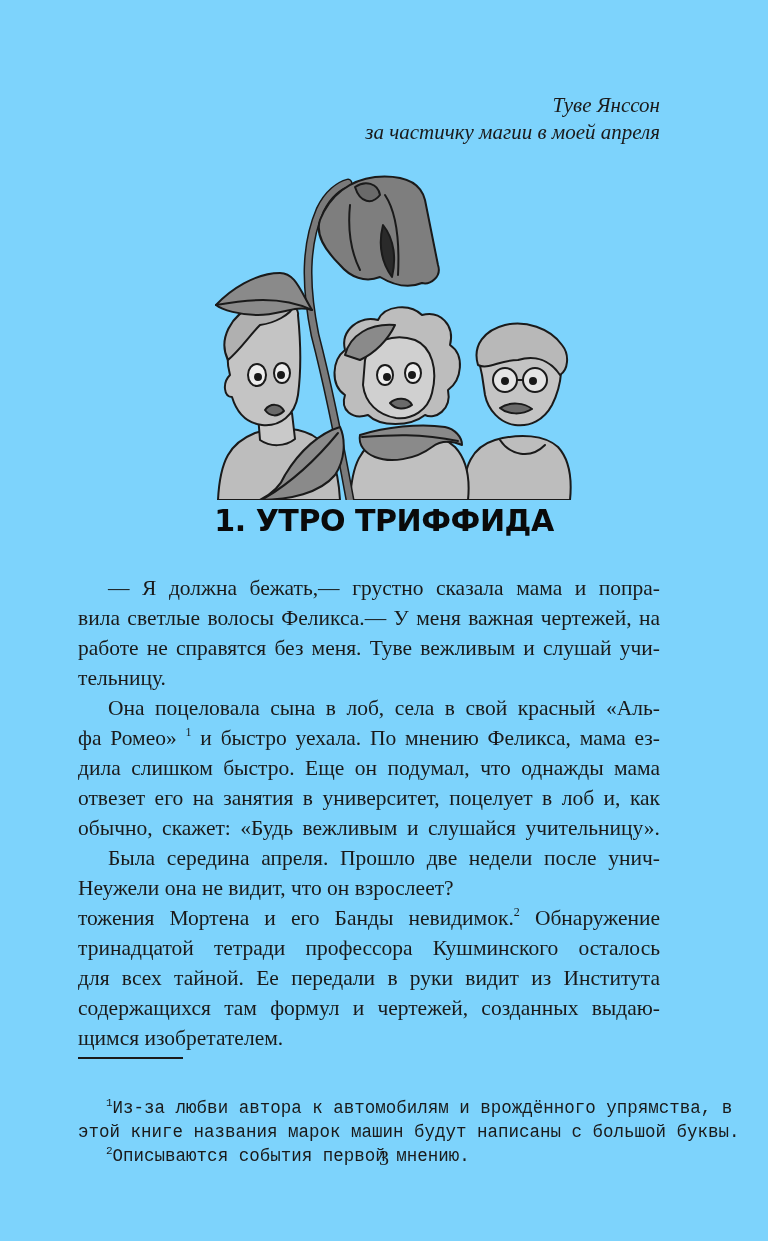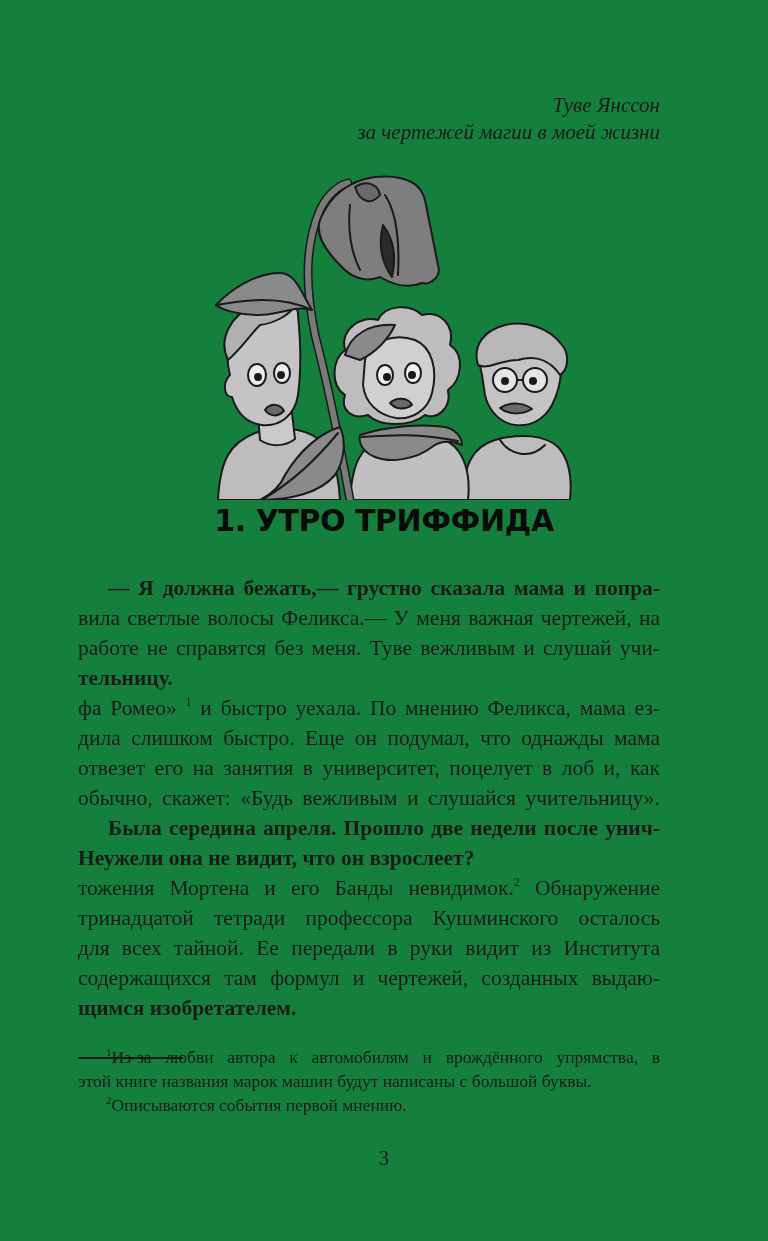--- a/index.html
+++ b/index.html
@@ -1,17 +1,17 @@
 <!DOCTYPE html>
 <html><head>
 <meta charset="utf-8">
 <style>
   html, body { margin: 0; padding: 0; background: #ffffff; }
   body { width: 768px; height: 1241px; position: relative; overflow: hidden; color: #1a1a1a; }
-  .page { position: absolute; left: 0; top: 0; width: 768px; height: 1241px; background: #15803d; }
+  .page { position: absolute; left: 0; top: 0; width: 768px; height: 1241px; background: #7dd3fc; }
 
   .epigraph {
     position: absolute; right: 108px; top: 92px; text-align: right;
     font-family: "Liberation Serif", "DejaVu Serif", serif; font-style: italic;
     font-size: 21px; line-height: 27px; color: #1a1a1a;
   }
   .epigraph div { white-space: nowrap; }
 
   .illustration { position: absolute; left: 200px; top: 165px; width: 390px; height: 335px; }
 
@@ -21,49 +21,49 @@
     font-size: 31px; letter-spacing: -0.5px; color: #0a0a0a;
     transform: scaleX(0.97);
   }
 
   .body-text {
     position: absolute; left: 78px; top: 573px; width: 582px;
     font-family: "Liberation Serif", "DejaVu Serif", serif;
     font-size: 21.5px; line-height: 30px; color: #1a1a1a;
   }
   .body-text .line { white-space: nowrap; text-align: justify; text-align-last: justify; height: 30px; }
-  .body-text .line.last { text-align-last: left; font-weight: bold; }
-  .body-text .line.indent { padding-left: 30px; font-weight: bold; }
+  .body-text .line.last { text-align-last: left; }
+  .body-text .line.indent { padding-left: 30px; }
   sup.fn { font-size: 12px; vertical-align: 9px; line-height: 0; }
 
   .footnote-rule { position: absolute; left: 78px; top: 1057px; width: 105px; height: 2px; background: #1a1a1a; }
 
   .footnotes {
-    position: absolute; left: 78px; top: 1045px; width: 582px;
-    font-family: Liberation Serif, serif;
+    position: absolute; left: 78px; top: 1096px; width: 582px;
+    font-family: Liberation Mono, monospace;
     font-size: 17.5px; line-height: 24px; color: #1a1a1a;
   }
   .footnotes .line { white-space: nowrap; text-align: justify; text-align-last: justify; height: 24px; }
   .footnotes .line.last { text-align-last: left; }
   .footnotes .line.indent { padding-left: 28px; }
   .footnotes sup { font-size: 11px; vertical-align: 7px; line-height: 0; }
 
   .page-number {
     position: absolute; left: 0; width: 768px; top: 1147px; text-align: center;
     font-family: "Liberation Serif", "DejaVu Serif", serif; font-size: 20px; color: #1a1a1a;
   }
 </style>
 </head>
 <body>
 
 <div class="page">
 
   <div class="epigraph">
     <div>Туве Янссон</div>
-    <div>за чертежей магии в моей жизни</div>
+    <div>за частичку магии в моей апреля</div>
   </div>
 
   <svg class="illustration" viewBox="0 0 390 335" xmlns="http://www.w3.org/2000/svg">
     <defs>
       <filter id="grain">
           <feTurbulence type="fractalNoise" baseFrequency="0.9" numOctaves="1" result="n"></feTurbulence>
           <feColorMatrix type="saturate" values="0"></feColorMatrix>
           <feComposite in2="SourceGraphic" operator="in"></feComposite>
         </filter>
     </defs>
@@ -127,20 +127,21 @@
     </g>
   </svg>
 
   <div class="chapter-title">1. УТРО ТРИФФИДА</div>
 
   <div class="body-text">
     <div class="line indent">— Я должна бежать,— грустно сказала мама и попра-</div>
     <div class="line">вила светлые волосы Феликса.— У меня важная чертежей, на</div>
     <div class="line">работе не справятся без меня. Туве вежливым и слушай учи-</div>
     <div class="line last">тельницу.</div>
+    <div class="line indent">Она поцеловала сына в лоб, села в свой красный «Аль-</div>
     <div class="line"><span>фа Ромео»</span>&nbsp;<sup class="fn">1</sup> <span>и быстро уехала. По мнению Феликса, мама ез-</span></div>
     <div class="line">дила слишком быстро. Еще он подумал, что однажды мама</div>
     <div class="line">отвезет его на занятия в университет, поцелует в лоб и, как</div>
     <div class="line">обычно, скажет: «Будь вежливым и слушайся учительницу».</div>
     <div class="line indent">Была середина апреля. Прошло две недели после унич-</div>
     <div class="line last">Неужели она не видит, что он взрослеет?</div>
     <div class="line"><span>тожения Мортена и его Банды невидимок.</span><sup class="fn">2</sup> <span>Обнаружение</span></div>
     <div class="line">тринадцатой тетради профессора Кушминского осталось</div>
     <div class="line">для всех тайной. Ее передали в руки видит из Института</div>
     <div class="line">содержащихся там формул и чертежей, созданных выдаю-</div>

